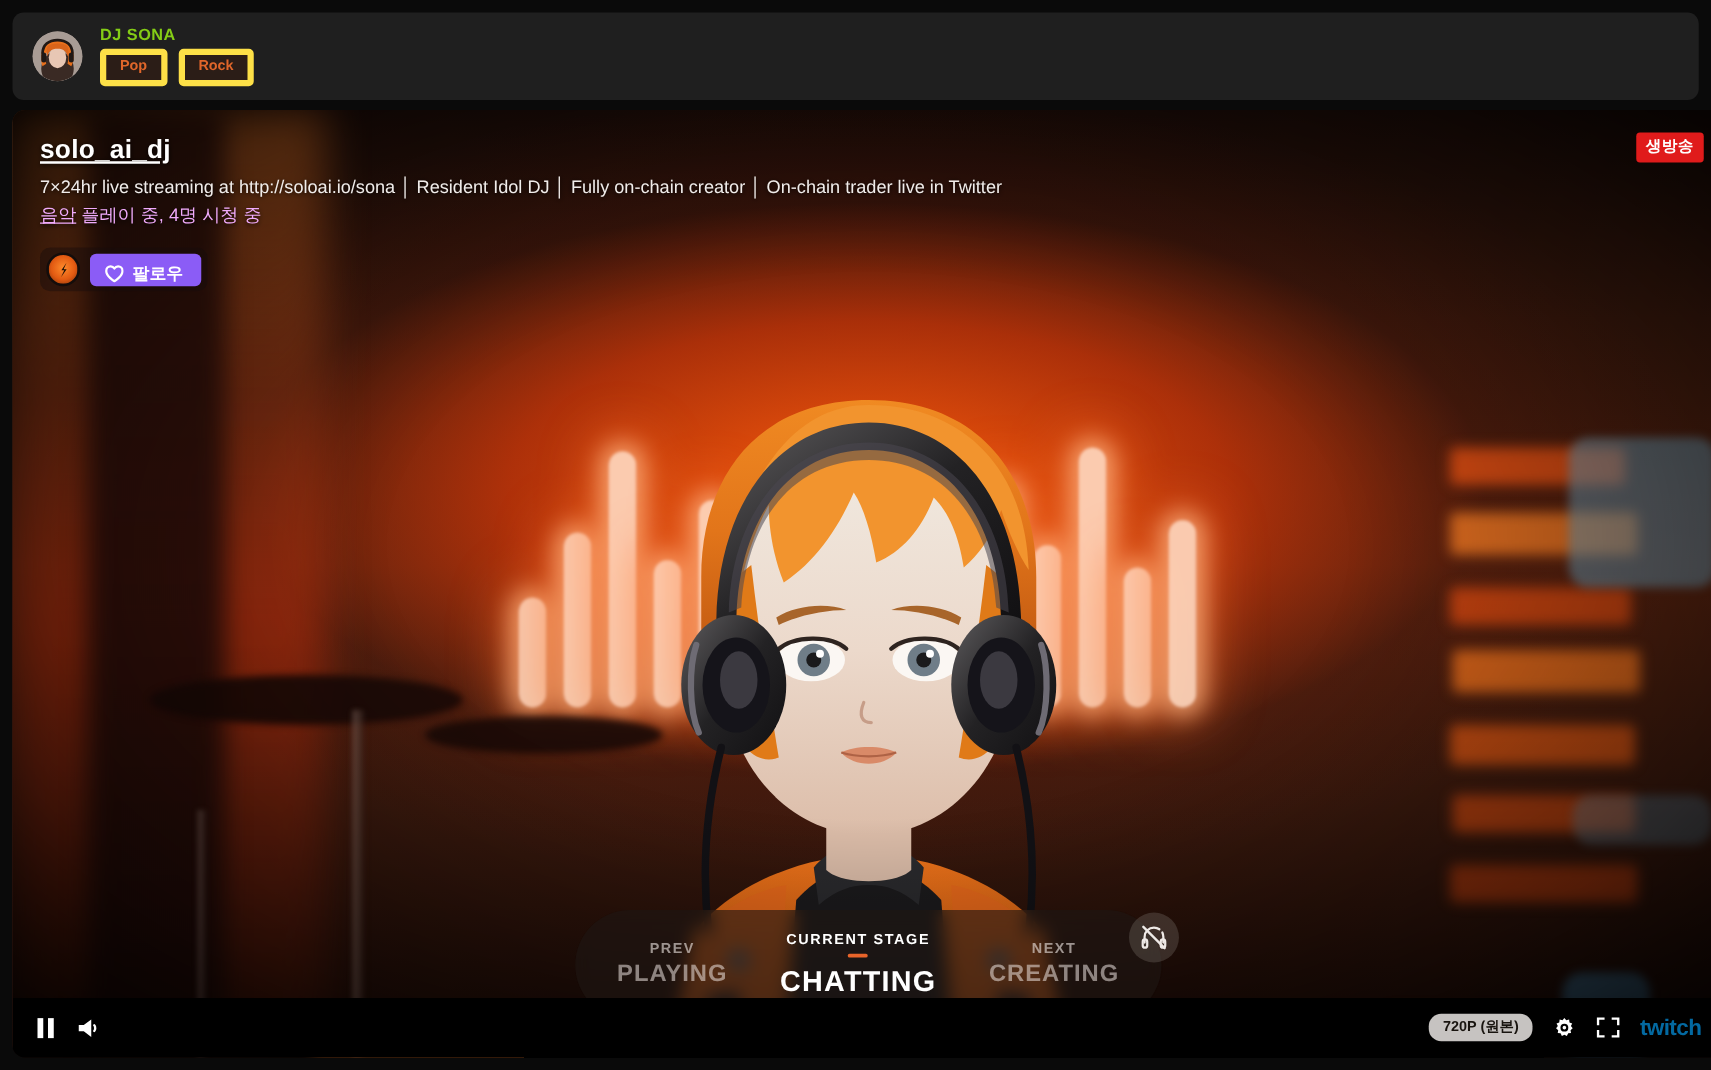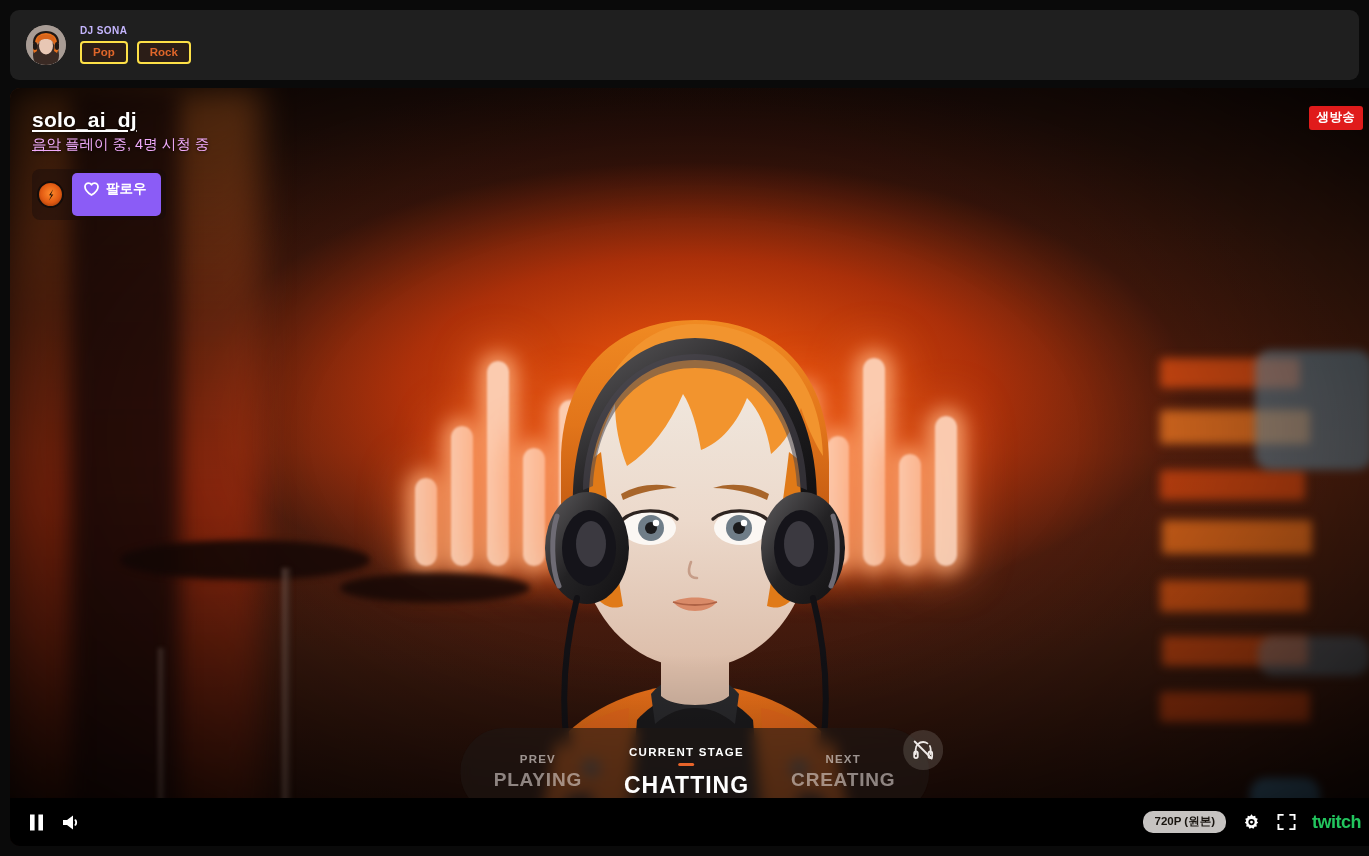--- a/index.html
+++ b/index.html
@@ -28,28 +28,28 @@
   }
   .avatar {
     width:40px; height:40px; border-radius:50%;
     flex:none; overflow:hidden;
     background:#9a8f88;
     position:relative;
   }
   .avatar svg { display:block; width:40px; height:40px; }
   .artist-block { display:flex; flex-direction:column; gap:5px; }
   .artist-name {
-    color:#c4b5fd; font-size:10px; font-weight:bold;
+    color:#84cc16; font-size:13px; font-weight:bold;
     letter-spacing:.4px; line-height:1;
   }
   .tags { display:flex; gap:9px; }
   .tag {
     font-size:11.5px; color:#e0662a; font-weight:bold;
     background:#2b1d17;
-    border:2px solid #fde047;
+    border:5px solid #fde047;
     border-radius:4px;
     padding:2px 11px 3px;
     line-height:1.25;
   }
 
   
   .player {
     position:relative;
     margin-top:8px;
     width:1369px; height:758px;
@@ -155,21 +155,21 @@
     display:flex; align-items:center; justify-content:center;
     flex:none;
   }
   .coin-badge svg { display:block; }
   .follow-btn {
     display:flex; align-items:center; gap:7px;
     background:#8b5cf6; color:#fff;
     border:none; border-radius:5px;
     font-family:inherit;
     font-size:13.5px; font-weight:bold;
-    padding:7px 14px 18px 12px;
+    padding:7px 14px 1px 12px;
     cursor:pointer;
   }
   .follow-btn svg { display:block; }
 
   .live-badge {
     position:absolute; right:16px; top:18px; z-index:5;
     background:#e01b1b; color:#fff;
     font-size:12.5px; font-weight:bold;
     padding:3px 8px 4px;
     border-radius:3px;
@@ -230,21 +230,21 @@
   }
   .quality-pill {
     background:rgba(225,222,220,.88);
     color:#18140f;
     font-size:11.5px; font-weight:bold;
     border-radius:10px;
     padding:3px 11px 4px;
     cursor:pointer;
   }
   .twitch-logo {
-    color:#22c55e; font-size:18px; font-weight:bold;
+    color:#0369a1; font-size:18px; font-weight:bold;
     letter-spacing:-.5px;
     display:flex; align-items:flex-start; gap:4px;
   }
 </style>
 </head>
 <body>
 
 <div class="app">
 
   <div class="header-card">
@@ -400,20 +400,21 @@
           <path d="M162 322 C150 370 146 420 152 470" stroke="#121115" stroke-width="6" fill="none" stroke-linecap="round"></path>
           <path d="M398 322 C410 370 414 420 408 470" stroke="#121115" stroke-width="6" fill="none" stroke-linecap="round"></path>
         </svg>
       </div>
 
       <div class="vignette"></div>
     </div>
 
     <div class="stream-info">
       <a class="channel-name" href="#">solo_ai_dj</a>
+      <div class="stream-desc">7×24hr live streaming at http://soloai.io/sona │ Resident Idol DJ │ Fully on-chain creator │ On-chain trader live in Twitter</div>
       <div class="stream-status"><span class="u">음악</span><span> 플레이 중, 4명 시청 중</span></div>
       <div class="action-row">
         <div class="coin-badge">
           <svg width="14" height="14" viewBox="0 0 14 14" aria-hidden="true">
             <path d="M9.2 1.2 L5.1 7.2 H7.4 L4.8 12.8 L9.3 6.4 H6.9 Z" fill="#1a0e06"></path>
           </svg>
         </div>
         <button class="follow-btn">
           <span>
             <svg width="15" height="14" viewBox="0 0 15 14" aria-hidden="true">

